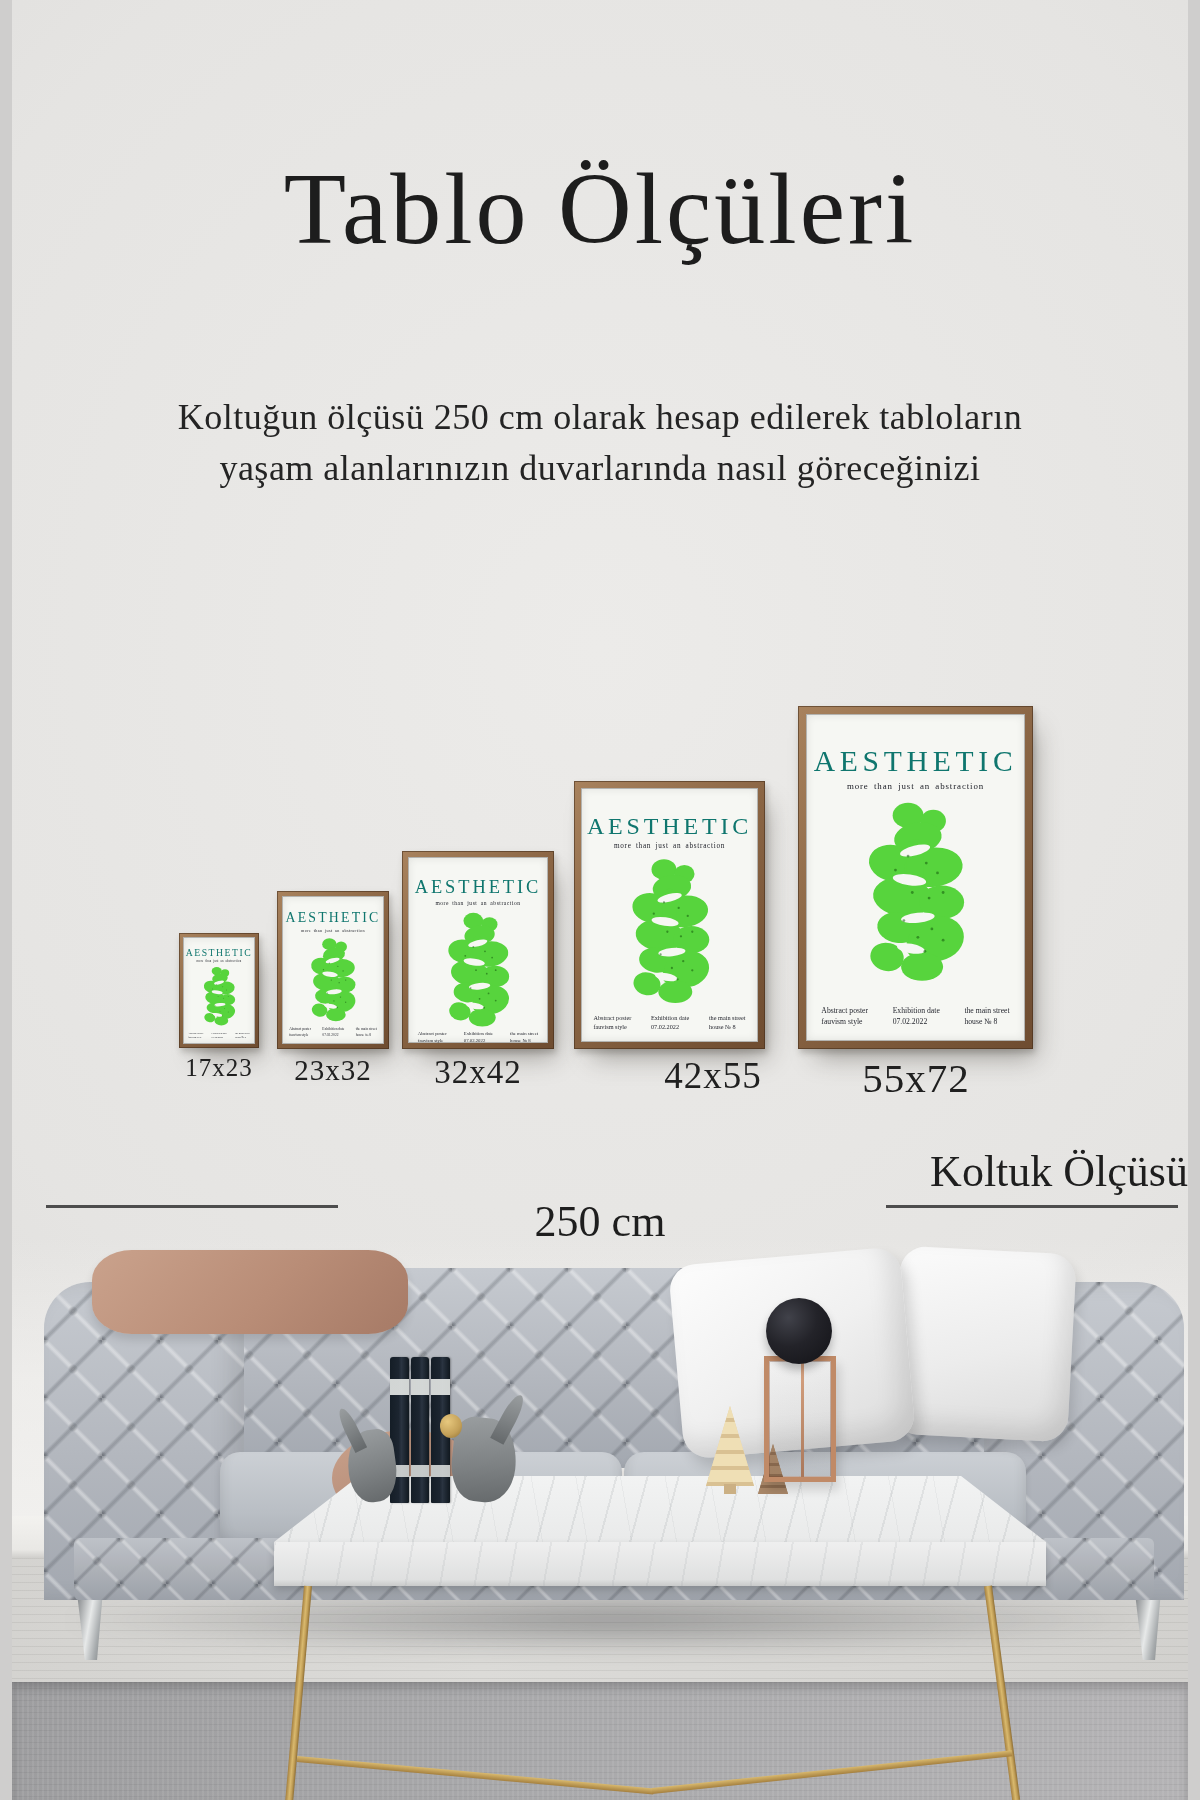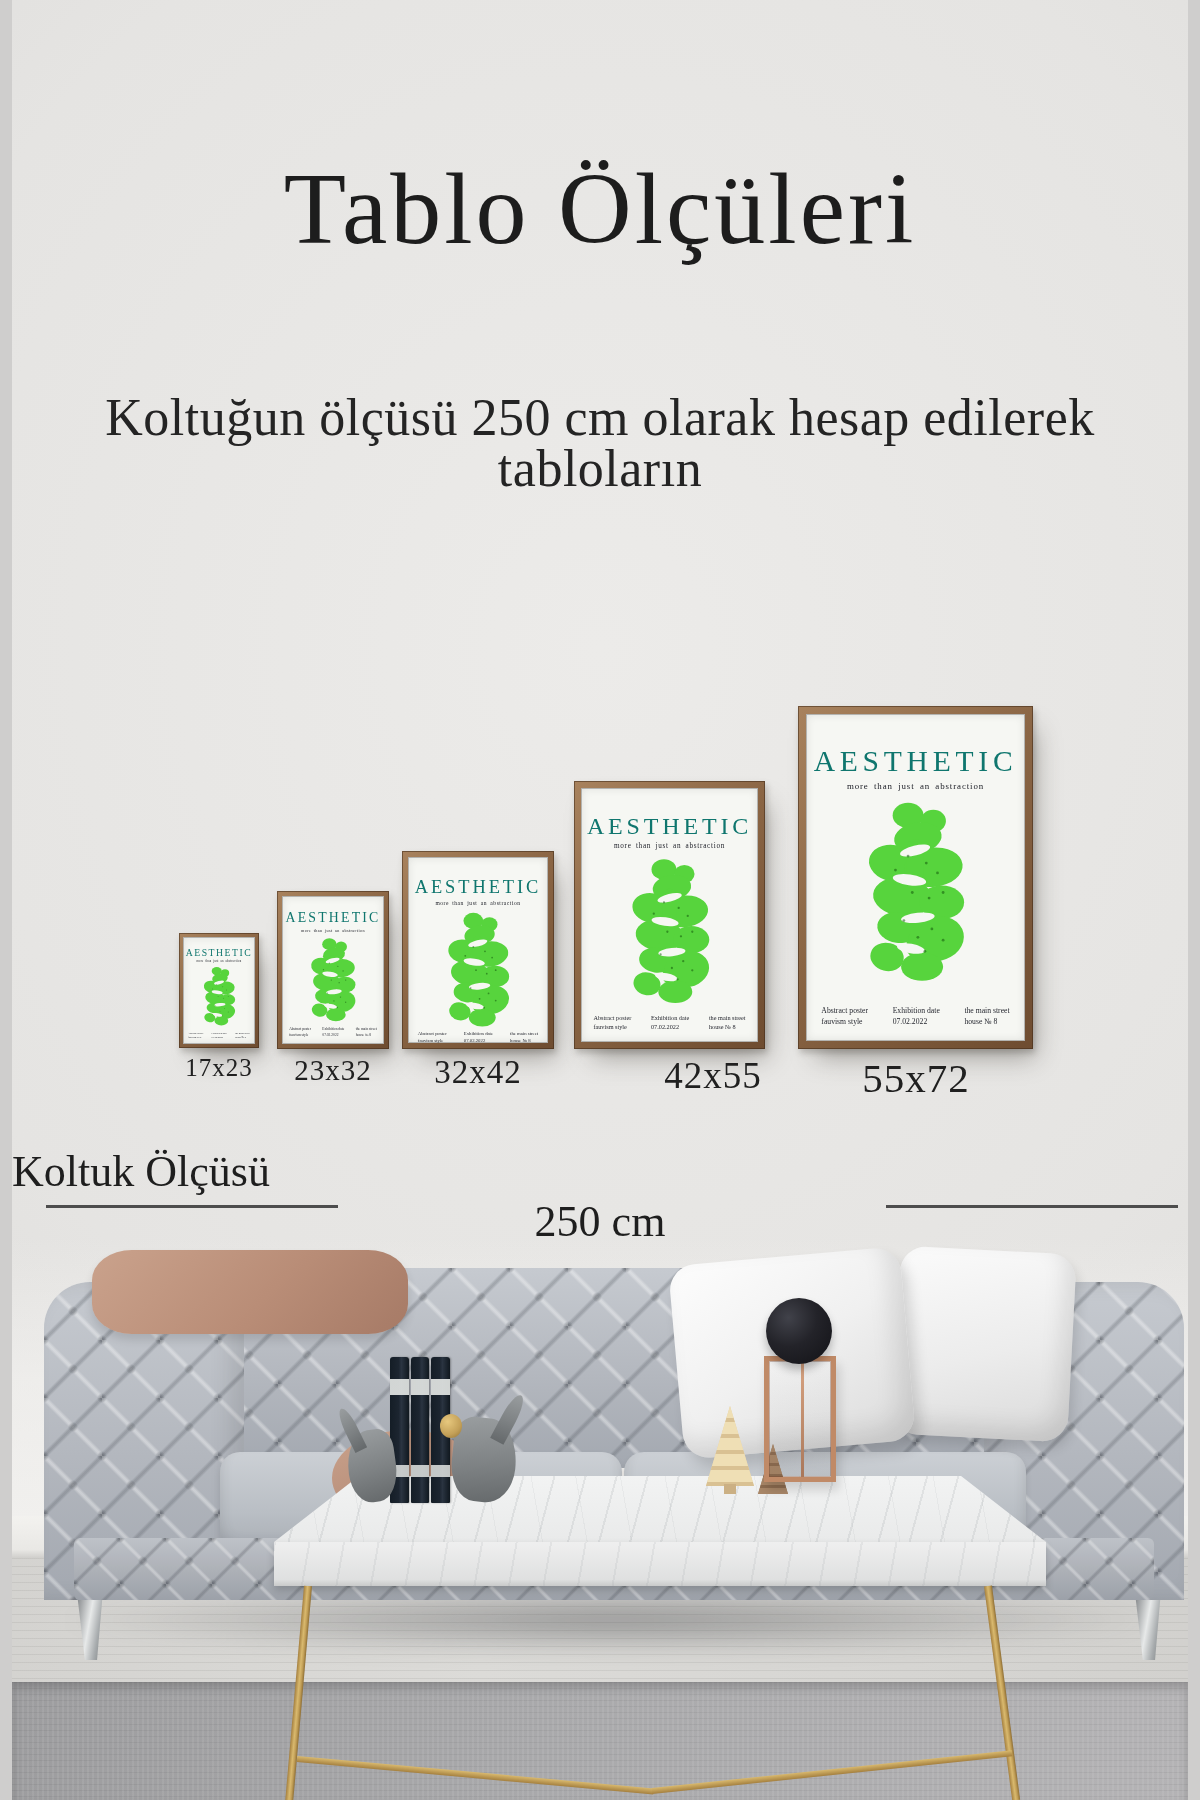--- a/index.html
+++ b/index.html
@@ -8,21 +8,21 @@
     background:radial-gradient(120% 85% at 50% 36%, #ecebe9 0%, #e5e4e2 52%, #d7d6d4 100%);
     font-family:"Liberation Serif", serif;color:var(--ink,#1d1d1d);
   }
   
   .page-title{
     position:absolute;top:150px;left:0;width:100%;margin:0;text-align:center;
     font-size:102px;font-weight:400;letter-spacing:3px;color:var(--ink,#1b1b1b);
   }
   .desc{
     position:absolute;top:392px;left:0;width:100%;text-align:center;
-    font-size:52px;line-height:51px;color:#242424;letter-spacing:.5px;
+    font-size:36px;line-height:51px;color:#242424;letter-spacing:.5px;
   }
   
   .frame{
     position:absolute;box-sizing:border-box;
     background:linear-gradient(135deg,var(--wood-light,#a8825d) 0%, #8a6544 45%, var(--wood-dark,#6e4c30) 100%);
     box-shadow:10px 16px 24px -8px rgba(60,55,48,.40), 2px 4px 6px rgba(60,55,48,.25), inset 0 0 0 1px rgba(66,44,26,.55);
   }
   .frame .poster{
     width:100%;height:100%;background:var(--poster-bg,#f6f7f3);
     box-shadow:inset 0 0 0 1px rgba(40,40,40,.28), inset 0 0 10px rgba(40,40,40,.12);
@@ -45,21 +45,21 @@
   }
   .pcol{display:flex;flex-direction:column;}
   .size-label{
     position:absolute;top:1054px;transform:translateX(-50%);
     color:#202020;letter-spacing:1px;white-space:nowrap;
   }
   .sl1{left:207px;font-size:25px;} .sl2{left:321px;font-size:29px;}
   .sl3{left:466px;font-size:33px;text-align:right;} .sl4{left:658px;font-size:37px;margin-left:43px;}
   .sl5{left:904px;font-size:41px;}
   
-  .m-title{position:absolute;top:1146px;left:0;width:100%;text-align:left;font-size:44px;color:#1e1e1e;}
+  .m-title{position:absolute;top:1146px;left:0;width:100%;text-align:right;font-size:44px;color:#1e1e1e;}
   .m-value{position:absolute;top:1196px;left:0;width:100%;text-align:center;font-size:44px;color:#1e1e1e;}
   .m-line{position:absolute;top:1205px;width:292px;height:3px;background:var(--line,#4d4d4d);}
   .m-left{left:34px;} .m-right{left:874px;}
   
   .photo{position:absolute;inset:0;}
   .wall-light{position:absolute;left:0;top:1235px;width:100%;height:325px;
     background:linear-gradient(180deg,rgba(248,247,245,0) 0%,rgba(248,247,245,.55) 45%,rgba(248,247,245,.75) 100%);}
   .baseboard{position:absolute;left:0;top:1516px;width:100%;height:42px;
     background:linear-gradient(180deg,#f3f2ef 0%,#e9e8e5 80%,#cfcecb 100%);}
   .floor{position:absolute;left:0;top:1558px;width:100%;height:124px;
@@ -180,20 +180,21 @@
 </style>
 </head>
 <body>
 
 <div class="canvas">
 
   <h1 class="page-title">Tablo Ölçüleri</h1>
 
   <div class="desc">
     <div>Koltuğun ölçüsü 250 cm olarak hesap edilerek tabloların</div>
+    <div>yaşam alanlarınızın duvarlarında nasıl göreceğinizi</div>
   </div>
 
   <svg width="0" height="0" style="position:absolute" aria-hidden="true">
     <defs>
       <g id="leaf">
         <ellipse class="blob" cx="45" cy="11" rx="11" ry="9"></ellipse>
         <ellipse class="blob" cx="63" cy="15" rx="9" ry="8"></ellipse>
         <ellipse class="blob" cx="52" cy="27" rx="17" ry="11" transform="rotate(-8 52 27)"></ellipse>
         <ellipse class="blob" cx="34" cy="45" rx="17" ry="13" transform="rotate(10 34 45)"></ellipse>
         <ellipse class="blob" cx="63" cy="48" rx="21" ry="14" transform="rotate(-6 63 48)"></ellipse>

